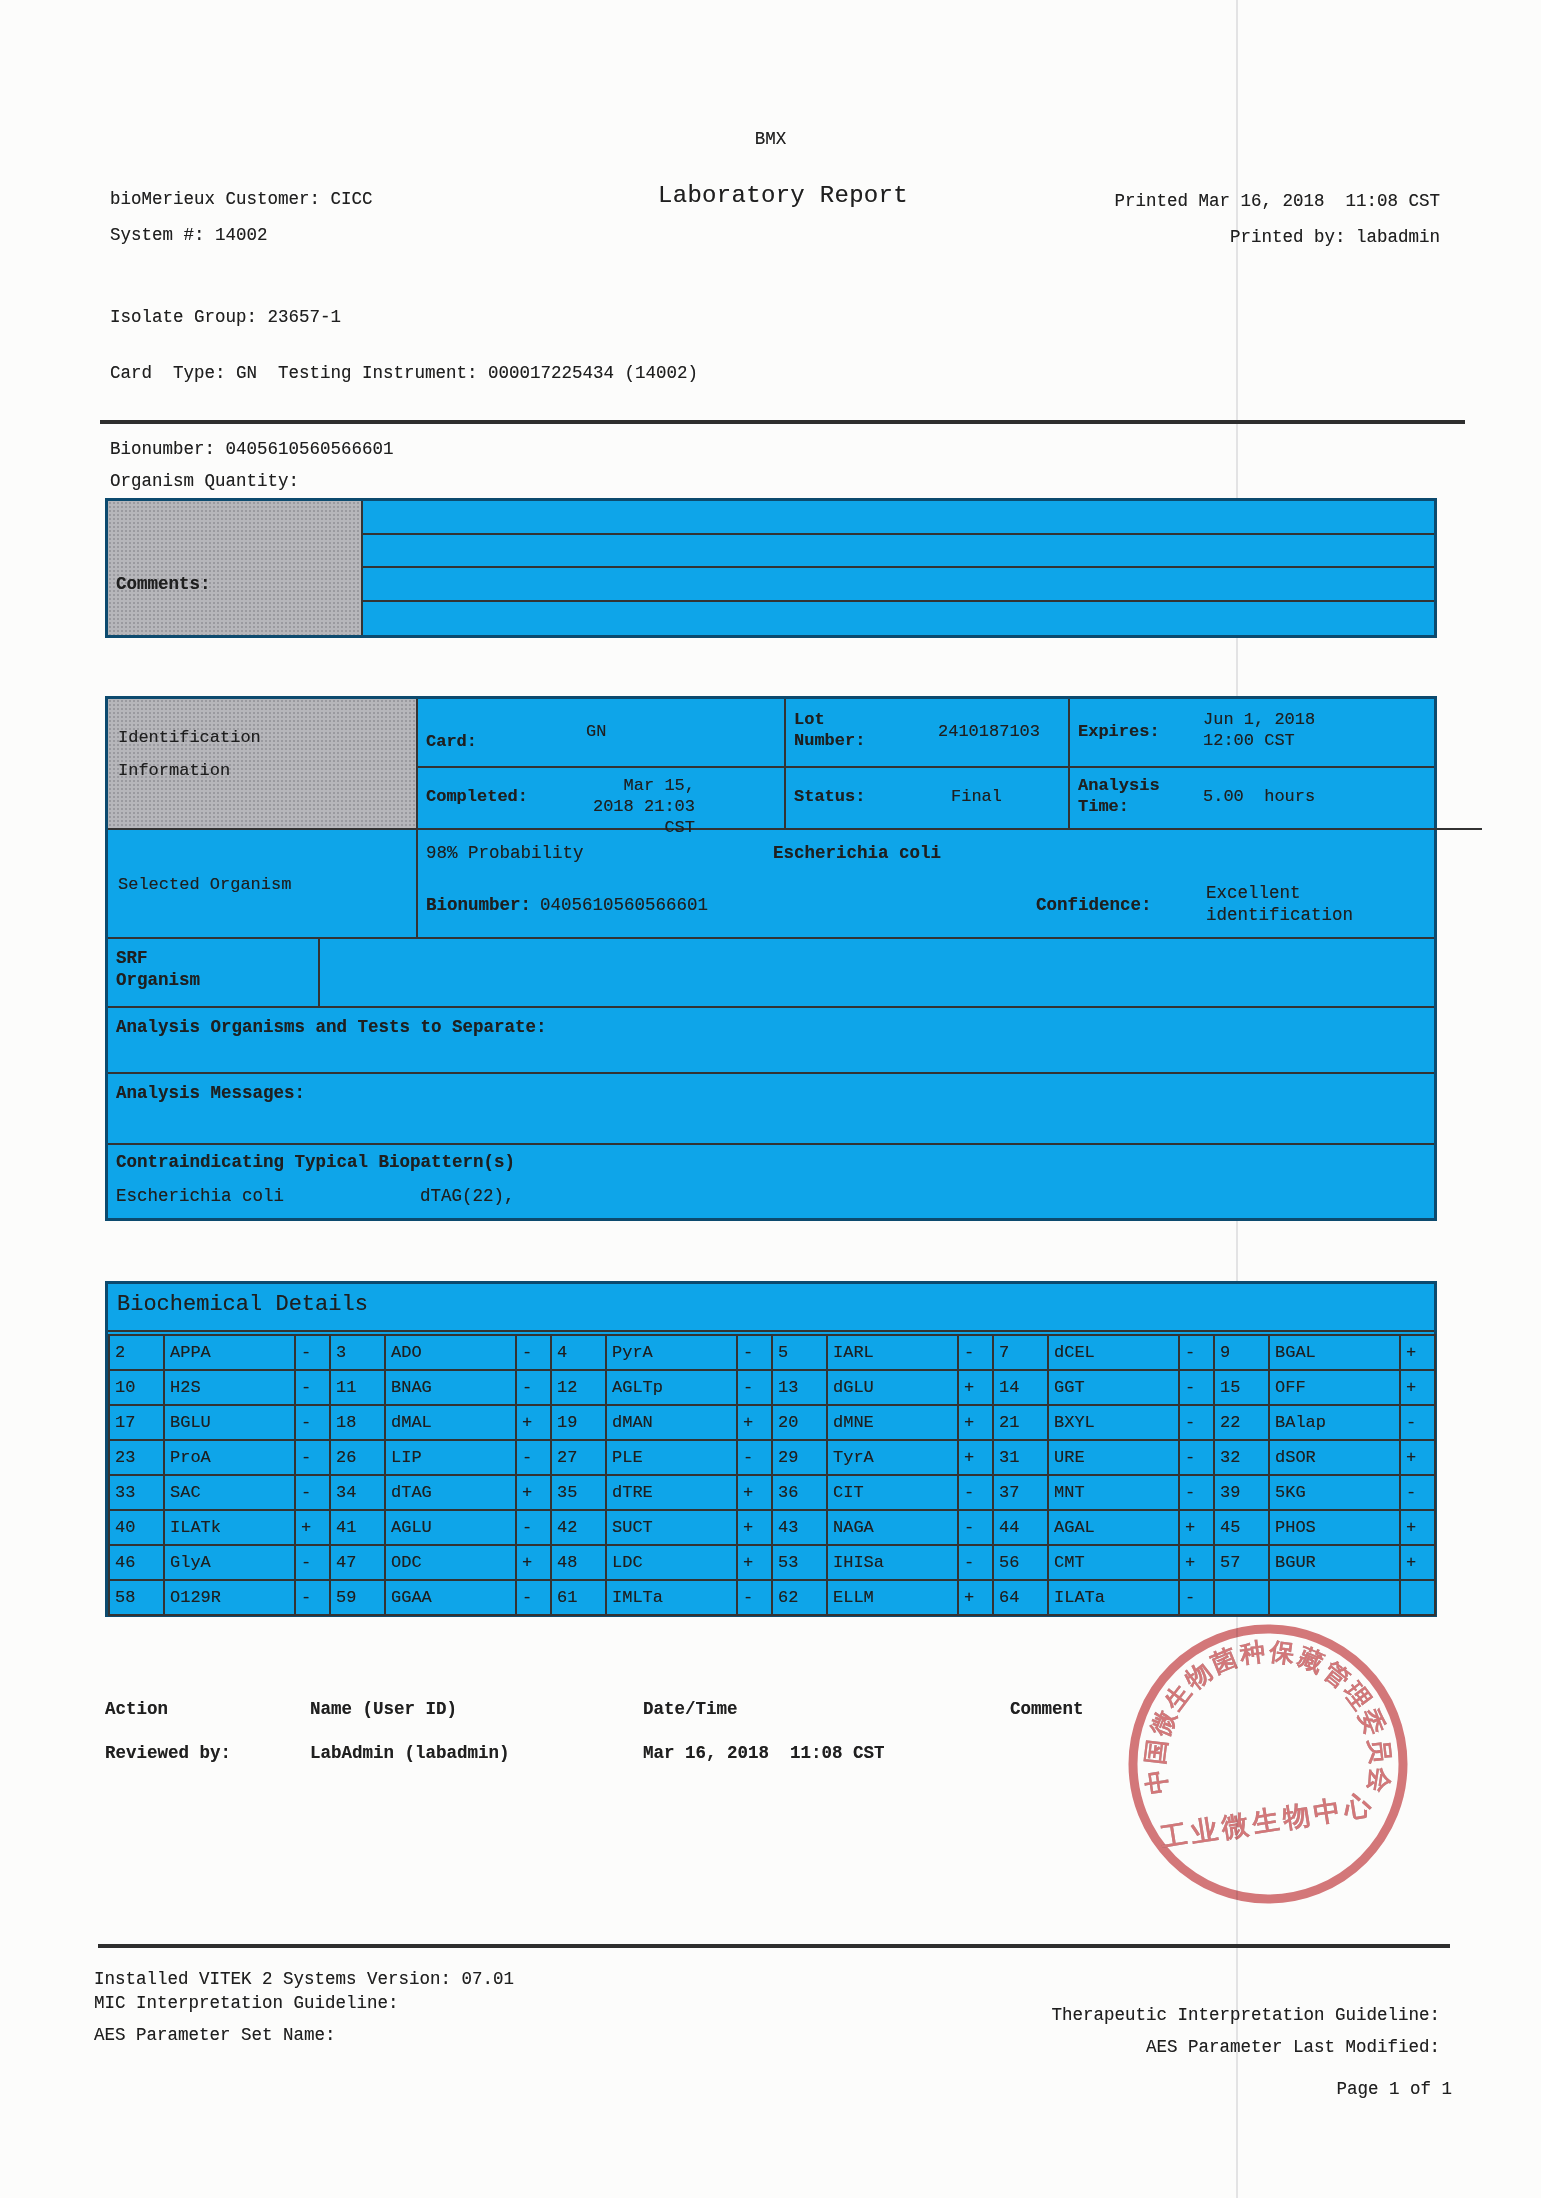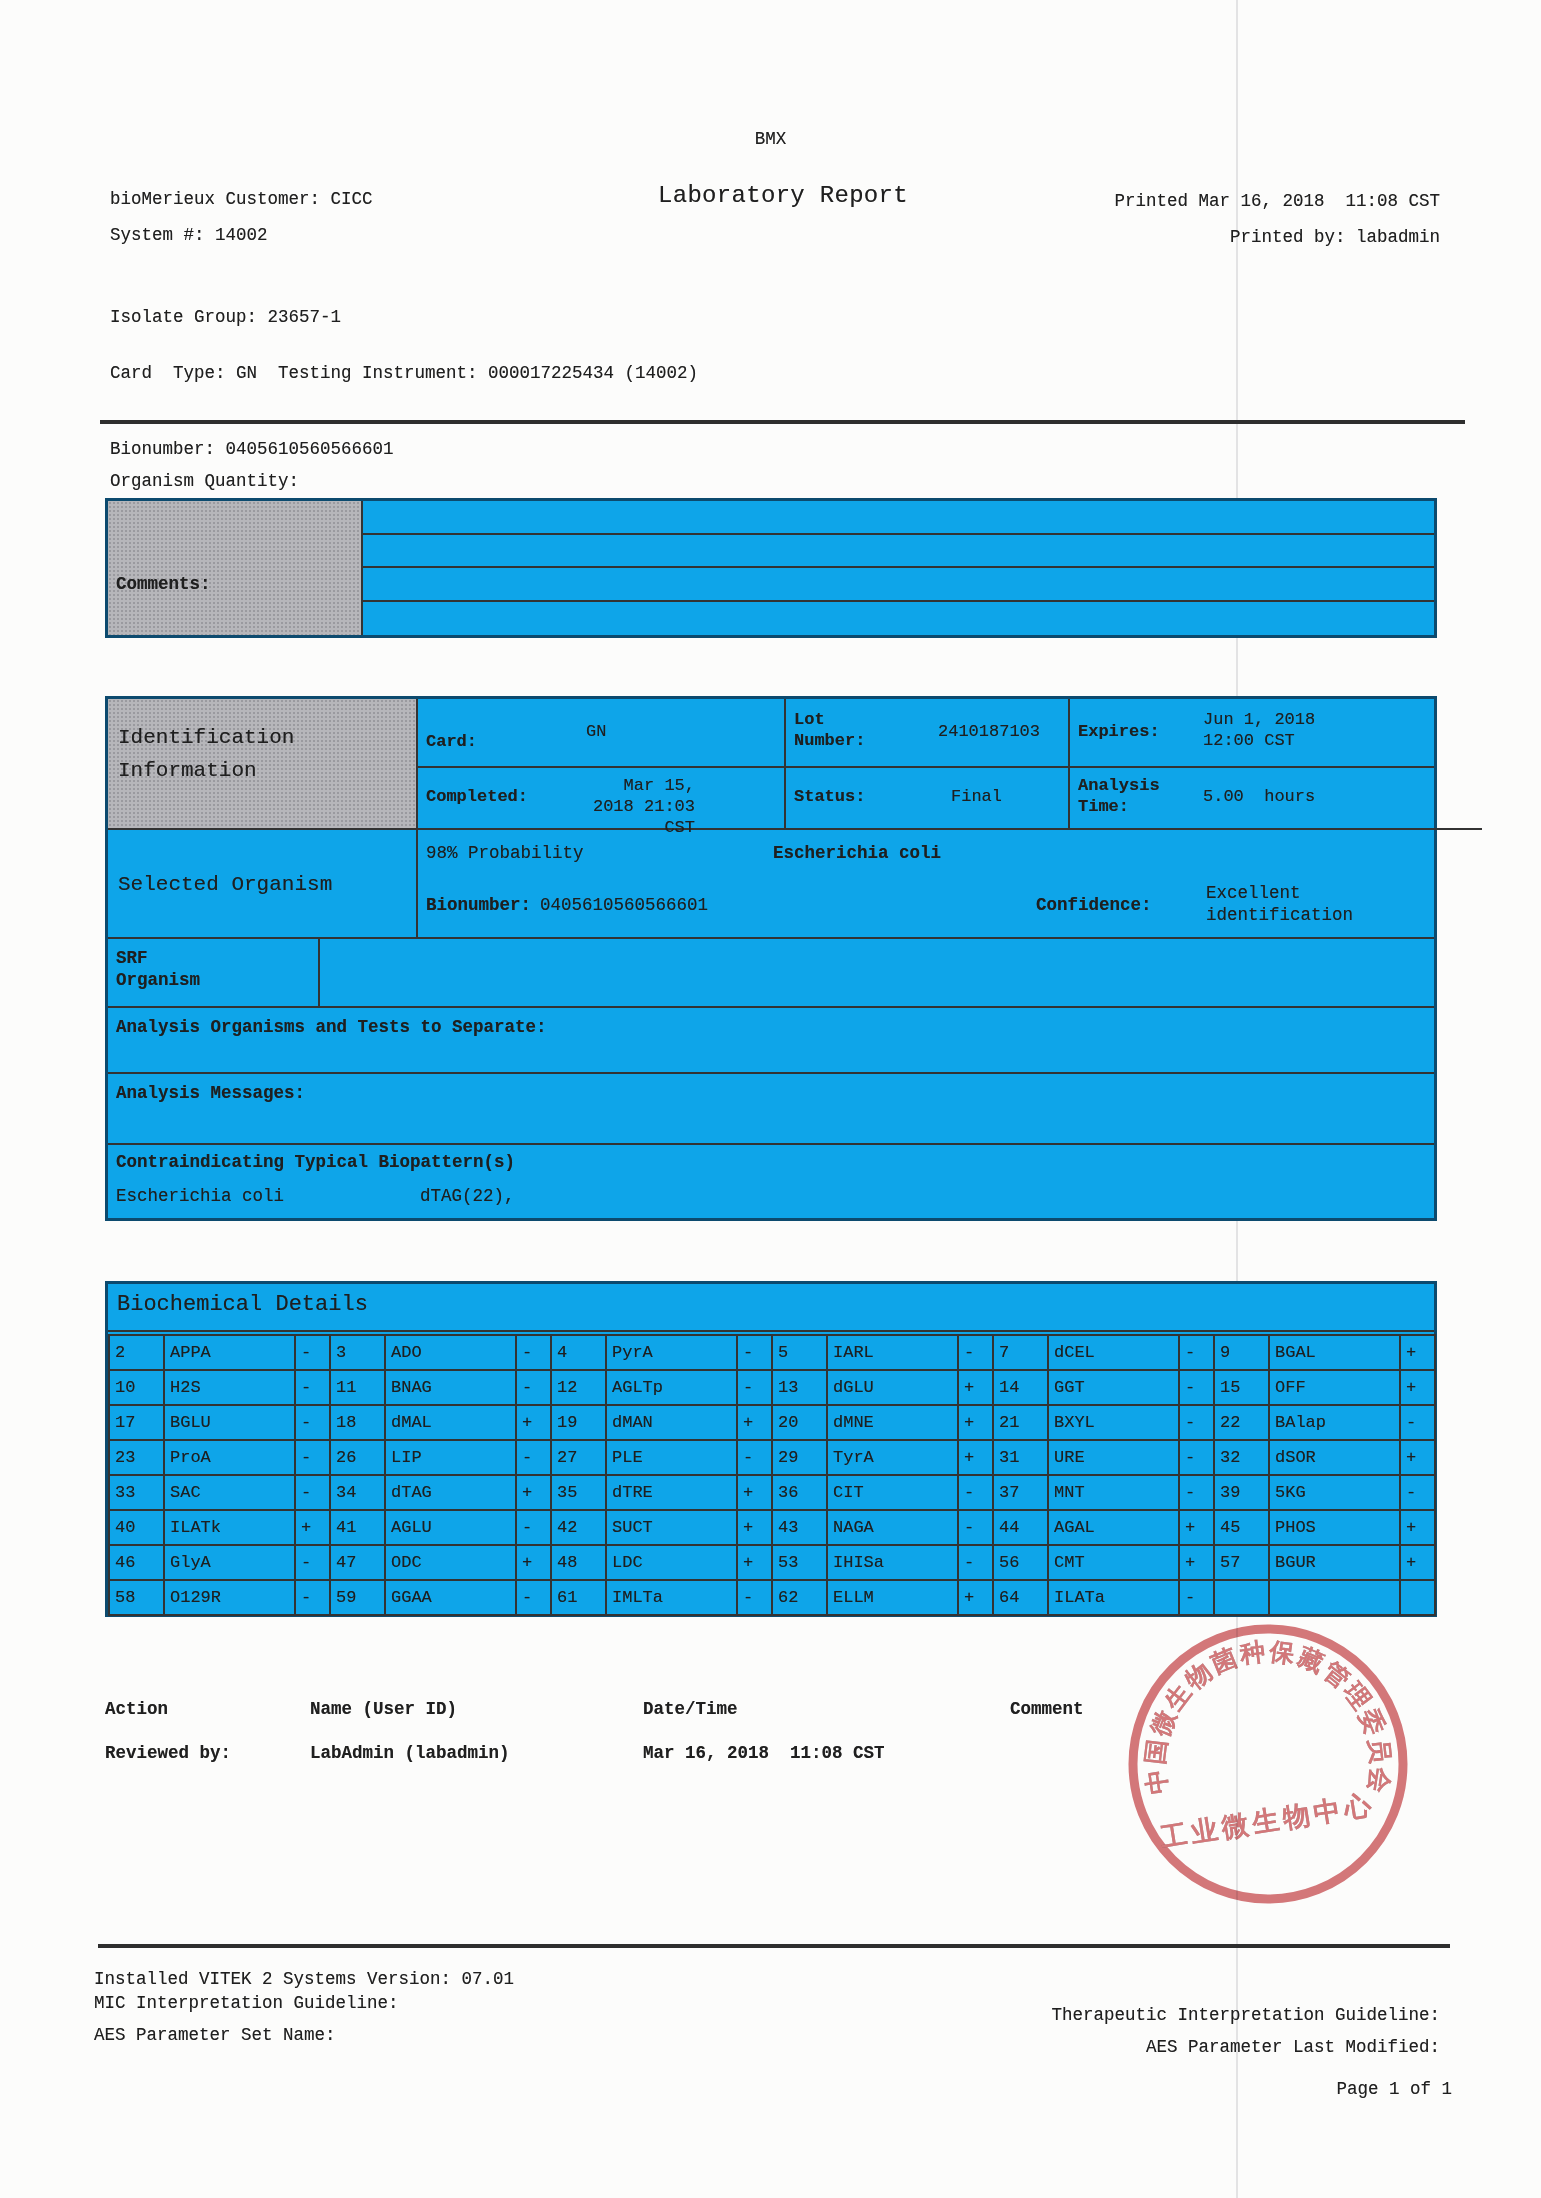--- a/index.html
+++ b/index.html
@@ -7,21 +7,21 @@
     position:relative;width:1541px;height:2198px;background:#fcfcfb;
     font-family:Liberation Mono, monospace;color:#1f1f1f;
     overflow:hidden;text-shadow:0 0 .4px rgba(20,20,20,.45);
   }
   .abs{position:absolute;}
   .pre{white-space:pre-wrap;}
   .b{font-weight:bold;}
   .t17{font-size:17.5px;line-height:22px;}
   .t16{font-size:17px;line-height:21px;}
   .title{font-size:24px;line-height:28px;letter-spacing:.3px;}
-  .big{font-size:21px;line-height:33px;}
+  .big{font-size:17px;line-height:33px;}
   .scanline{position:absolute;top:0;bottom:0;width:2px;background:rgba(205,205,210,.55);}
   .rule{position:absolute;background:#2e2e2e;}
   
   .gray-cell{
     background-color:#b6b6ba;
     background-image:radial-gradient(#9a9a9f 1px, rgba(0,0,0,0) 1.3px);
     background-size:4px 4px;
   }
   
   .frame{position:absolute;border:3px solid #0c4a6e;box-sizing:border-box;background:#0ea5e9;}

